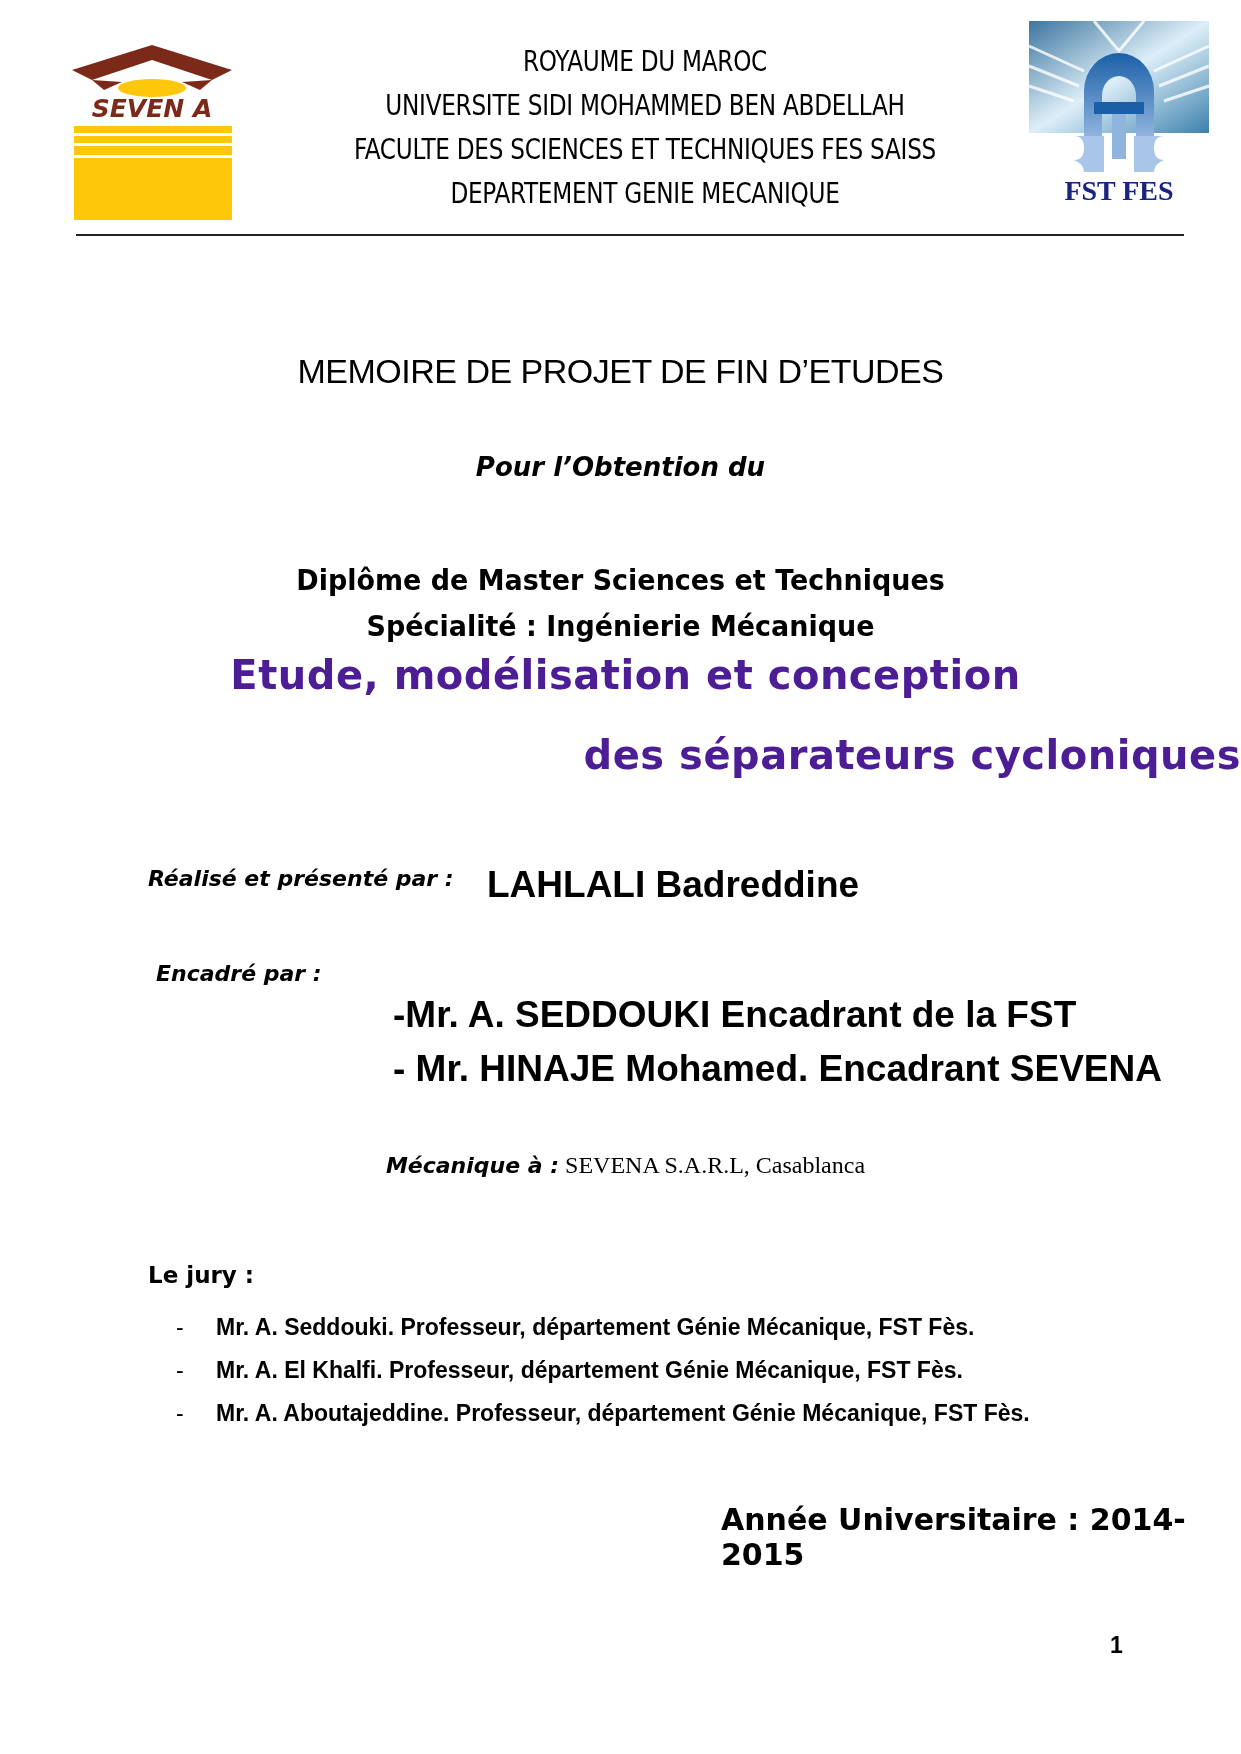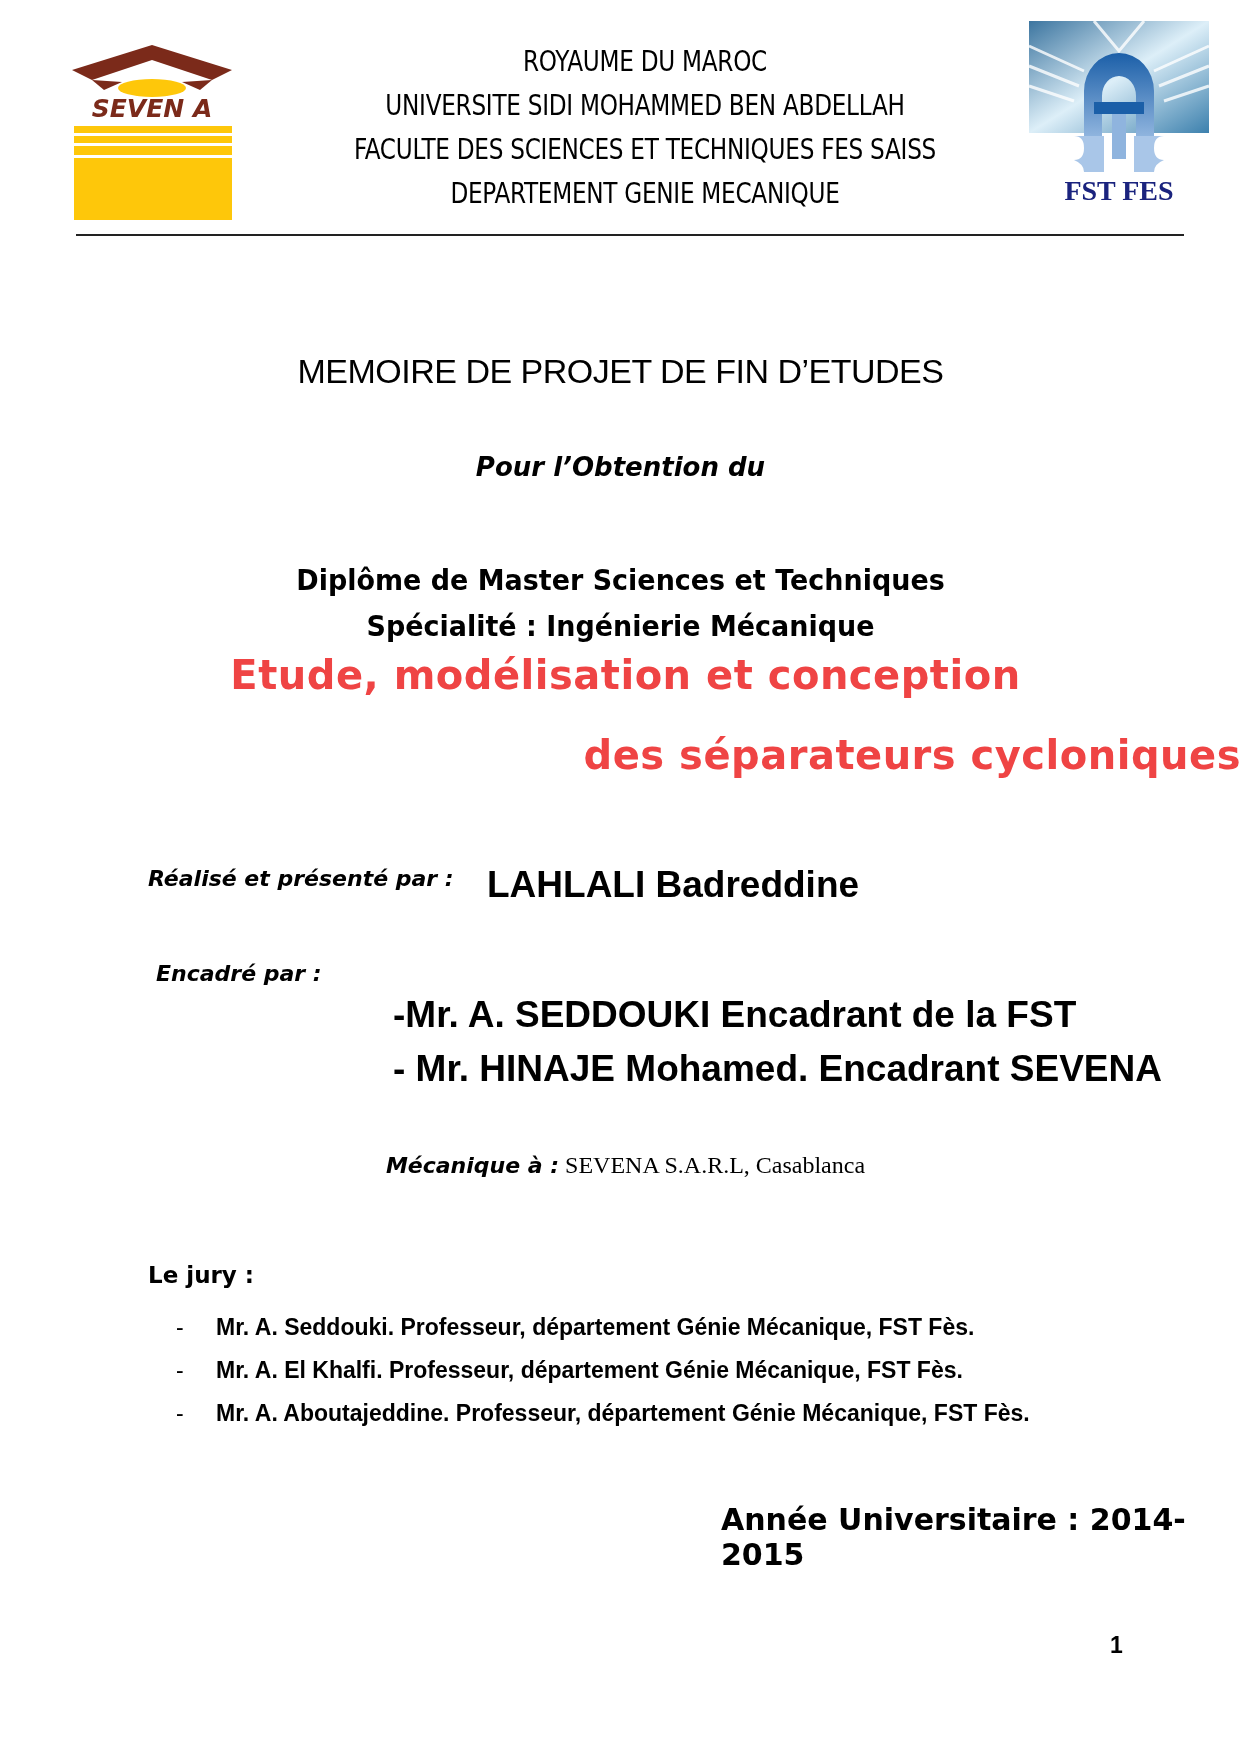--- a/index.html
+++ b/index.html
@@ -14,21 +14,21 @@
 
     
     .logo-sevena { top: 40px; left: 62px; width: 182px; height: 182px; }
     .logo-fst { top: 16px; left: 1024px; width: 190px; height: 190px; }
 
     
     .memoire { top: 352px; font-family: "Liberation Sans", sans-serif; font-weight: normal; font-size: 34px; letter-spacing: -0.5px; }
     .obtention { top: 452px; font-family: "DejaVu Sans", sans-serif; font-style: italic; font-weight: bold; font-size: 26px; }
     .diplome { top: 528px; font-family: "DejaVu Sans", sans-serif; font-weight: bold; font-size: 29px; line-height: 46px; margin-top: 29px; }
     .diplome div { transform: scaleX(0.93); }
-    .thesis-title { font-family: "DejaVu Sans", sans-serif; font-weight: bold; font-size: 40px; color: #ef4444; letter-spacing: 0.5px; }
+    .thesis-title { font-family: "DejaVu Sans", sans-serif; font-weight: bold; font-size: 40px; color: #4c1d95; letter-spacing: 0.5px; }
     .thesis-1 { top: 652px; left: 0; right: 0; text-align: center; padding-left: 10px; }
     .thesis-2 { top: 732px; left: 0; right: 0; text-align: right; padding-left: 10px; }
 
     
     .label-it { font-family: "DejaVu Sans", sans-serif; font-style: italic; font-weight: bold; font-size: 22px; }
     .value-b { font-family: "Liberation Sans", sans-serif; font-weight: bold; font-size: 37px; }
     .realise-label { top: 866px; left: 148px; }
     .realise-value { top: 864px; left: 487px; }
     .encadre-label { top: 961px; left: 148px; margin-left: 8px; }
     .enc-1 { top: 994px; left: 393px; }

